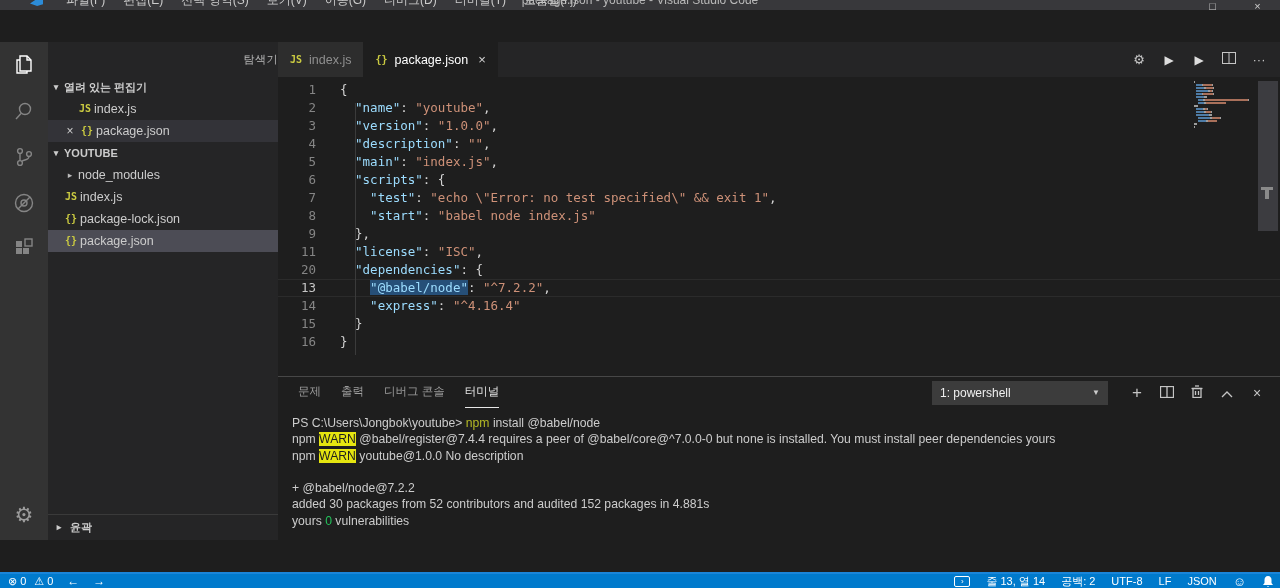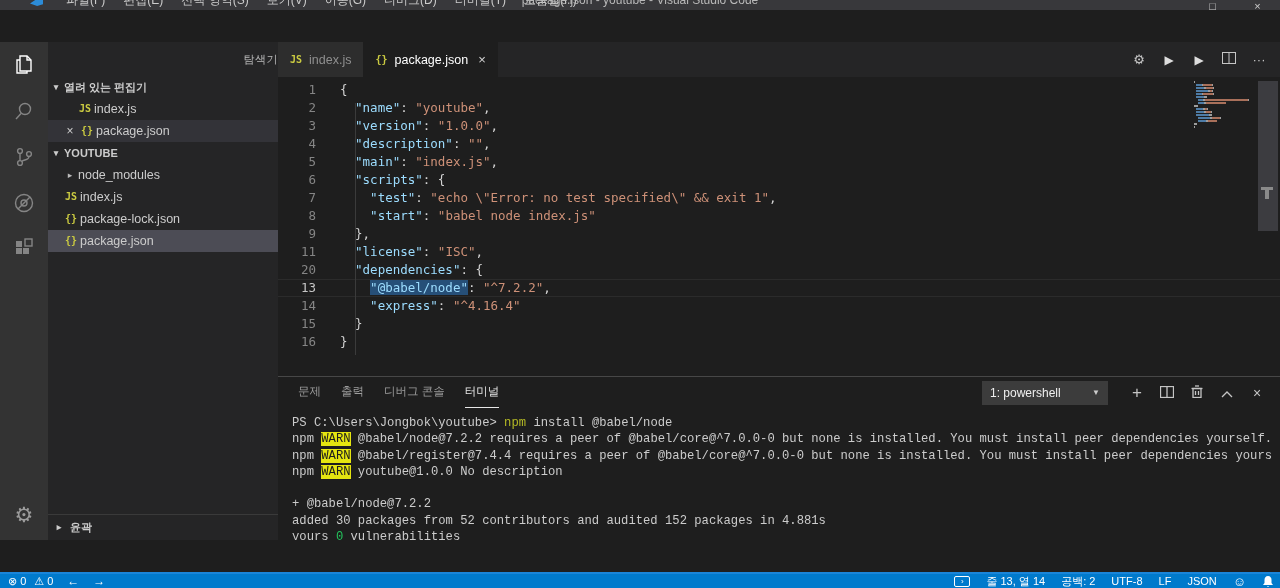--- a/index.html
+++ b/index.html
@@ -91,26 +91,26 @@
   .sel-marker { position:absolute; right:7px; top:110px; width:12px; height:3px; background:#8a8a8a; }
   .sel-marker:after { content:""; position:absolute; left:4px; top:3px; width:4px; height:9px; background:#8a8a8a; }
 
   
   .panel { flex:1; background:#1e1e1e; border-top:1px solid #474747; position:relative;
            display:flex; flex-direction:column; min-height:0; }
   .panel-header { height:31px; flex:none; display:flex; align-items:center; position:relative; }
   .panel-tab { margin-left:20px; font-size:11.5px; color:#9d9d9d; height:31px; line-height:29px; }
   .panel-tab.active { color:#e7e7e7; border-bottom:1px solid #e7e7e7; }
   .panel-right { position:absolute; right:8px; top:0; height:31px; display:flex; align-items:center; }
-  .term-select { width:126px; height:24px; background:#3c3c3c; color:#f0f0f0; font-size:12px;
+  .term-select { width:176px; height:24px; background:#3c3c3c; color:#f0f0f0; font-size:12px;
                  display:flex; align-items:center; padding:0 8px; margin-right:14px; }
   .term-select .car { margin-left:auto; font-size:8px; color:#cccccc; }
   .ph-ico { width:30px; text-align:center; color:#c5c5c5; font-size:14px; }
   .ph-ico svg { stroke:#c5c5c5; fill:none; stroke-width:1.3; }
-  .terminal { flex:1; padding:7px 8px 0 14px; font-family:Liberation Mono, monospace;
+  .terminal { flex:1; padding:7px 8px 0 14px; font-family:Liberation Sans, sans-serif;
               font-size:12.2px; line-height:16.3px; color:#cccccc; overflow:hidden; }
   .tline { white-space:pre; height:16.3px; }
   .t-y { color:#b5ba25; }
   .t-g { color:#23c25b; }
   .t-w { background:#e5e510; color:#1e1e1e; }
   .t-cursor { display:inline-block; width:8px; height:13px; border:1px solid #cccccc;
               vertical-align:-2px; }
 
   
   .statusbar { height:16px; background:#007acc; border-top:2px solid #1a85d9; flex:none;
@@ -464,21 +464,20 @@
             <div class="ph-ico">
               <svg width="12" height="8" viewBox="0 0 12 8">
                   <polyline points="1,7 6,2 11,7"></polyline>
                 </svg>
             </div>
             <div class="ph-ico">×</div>
           </div>
         </div>
         <div class="terminal" id="terminal">
             <div class="tline"><span>PS C:\Users\Jongbok\youtube&gt; </span><span class="t-y">npm</span><span> install @babel/node</span></div>
-            <div class="tline"><span>npm </span><span class="t-w">WARN</span><span> @babel/node@7.2.2 requires a peer of @babel/core@^7.0.0-0 but none is installed. You must install peer dependencies yourself.</span></div>
             <div class="tline"><span>npm </span><span class="t-w">WARN</span><span> @babel/register@7.4.4 requires a peer of @babel/core@^7.0.0-0 but none is installed. You must install peer dependencies yours</span></div>
             <div class="tline"><span>npm </span><span class="t-w">WARN</span><span> youtube@1.0.0 No description</span></div>
             <div class="tline">&nbsp;</div>
             <div class="tline"><span>+ @babel/node@7.2.2</span></div>
             <div class="tline"><span>added 30 packages from 52 contributors and audited 152 packages in 4.881s</span></div>
             <div class="tline"><span>yours </span><span class="t-g">0</span><span> vulnerabilities</span></div>
             <div class="tline">&nbsp;</div>
             <div class="tline"><span>PS C:\Users\Jongbok\youtube&gt; </span><span class="t-cursor"></span></div>
           </div>
       </div>

